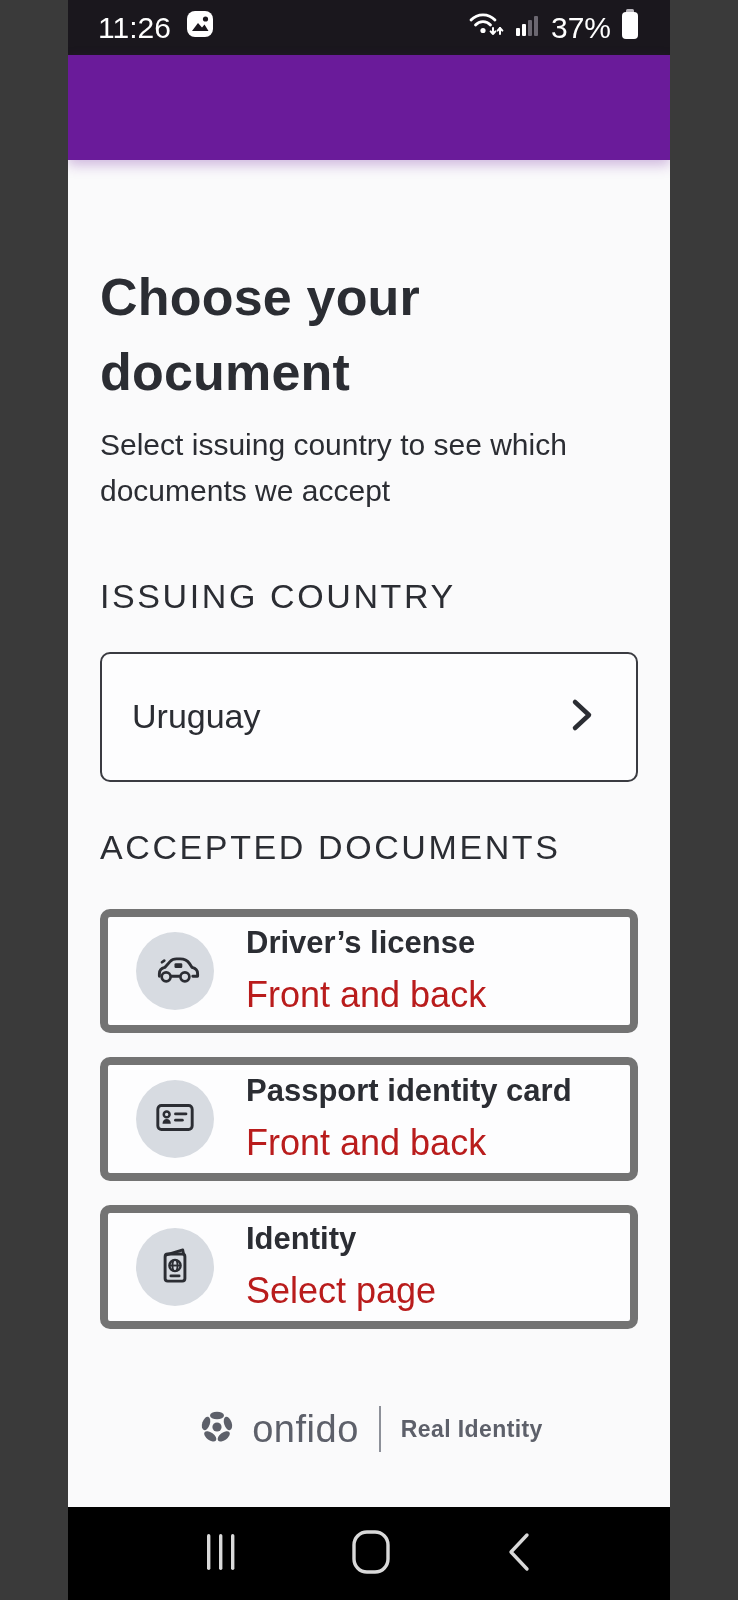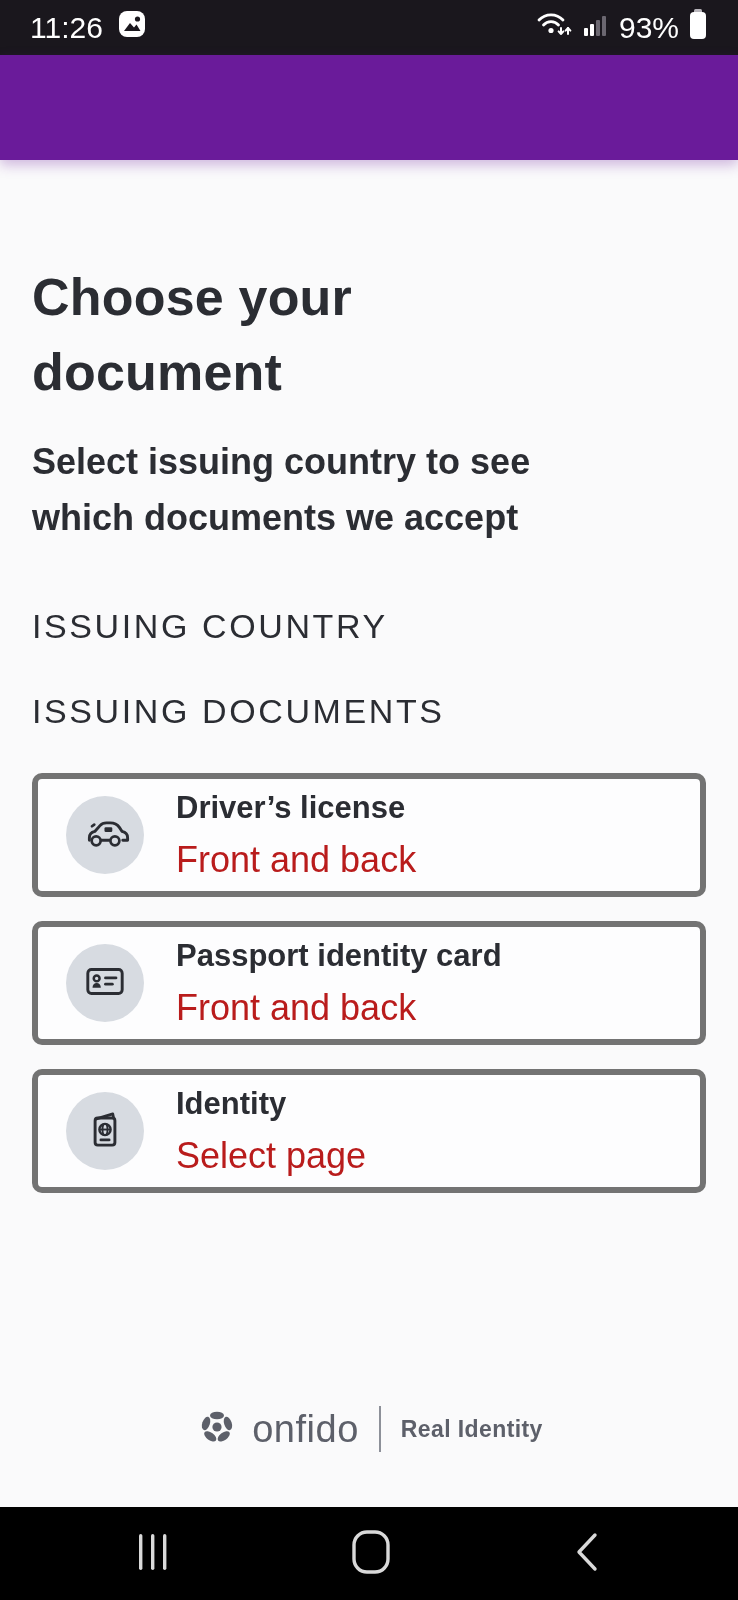--- a/index.html
+++ b/index.html
@@ -1,19 +1,19 @@
 <!DOCTYPE html>
 <html><head>
 <meta charset="utf-8">
 <style>
   * { margin:0; padding:0; box-sizing:border-box; }
   html,body { background:#3a3a3a; }
   body { font-family:"Liberation Sans", sans-serif; }
   .phone {
-    width:738px; height:1600px; margin:0 auto;
+    width:602px; height:1600px; margin:0 auto;
     display:flex; flex-direction:column;
     background:#fafafb; overflow:hidden; position:relative;justify-content:center;
   }
   
   .status-bar {
     height:55px; flex:0 0 55px; background:#1a171d; color:#ffffff;
     display:flex; align-items:center; padding:0 30px;
     font-size:30px; font-weight:500;
   }
   .sb-left { display:flex; align-items:center; gap:13px; }
@@ -29,38 +29,38 @@
   .content {
     flex:1 1 auto; display:flex; flex-direction:column;
     padding:0 32px; background:#fafafb;
   }
   .page-title {
     margin-top:100px; max-width:470px;
     font-size:52px; line-height:1.44; font-weight:600;
     color:#2b2d33; letter-spacing:0.2px;
   }
   .page-subtitle {
-    margin-top:24px; max-width:605px;
-    font-size:36px; line-height:1.55; font-weight:700; color:#2b2d33;
+    margin-top:12px; max-width:605px;
+    font-size:30px; line-height:1.55; font-weight:400; color:#2b2d33;
   }
   .section-label {
     font-size:34px; letter-spacing:2.6px; color:#2b2d33; font-weight:500;
   }
   .label-issuing { margin-top:62px; }
   .label-accepted { margin-top:46px; }
   .country-selector {
     margin-top:36px; height:130px; width:100%;
     border:2px solid #3a3b41; border-radius:10px; background:#fdfdfe;
     display:flex; align-items:center; padding:0 30px; cursor:pointer;
   }
   .country-name { font-size:34px; font-weight:500; color:#2b2d33; }
   .chev-right { margin-left:auto; margin-right:12px; flex:0 0 auto; }
   .doc-card {
     height:124px; width:100%;
-    border:6px solid #737373; border-radius:10px; background:#fdfdfe;
+    border:8px solid #737373; border-radius:10px; background:#fdfdfe;
     display:flex; align-items:center; padding:0 28px; gap:32px; cursor:pointer;
   }
   .doc-card.first { margin-top:42px; }
   .doc-card + .doc-card { margin-top:24px; }
   .doc-icon-circle {
     width:78px; height:78px; border-radius:50%; background:#d7dbe1;
     flex:0 0 auto; display:flex; align-items:center; justify-content:center;
   }
   .doc-text { display:flex; flex-direction:column; }
   .doc-title { font-size:31px; font-weight:700; color:#2b2d33; line-height:1.25; }
@@ -113,41 +113,49 @@
         </svg>
       </span>
       <span>
         <svg width="26" height="26" viewBox="0 0 26 26">
           <rect x="0" y="16" width="4" height="8" rx="1" fill="#ffffff"></rect>
           <rect x="6" y="12" width="4" height="12" rx="1" fill="#ffffff"></rect>
           <rect x="12" y="8" width="4" height="16" rx="1" fill="#6b6770"></rect>
           <rect x="18" y="4" width="4" height="20" rx="1" fill="#6b6770"></rect>
         </svg>
       </span>
-      <span class="pct">93%</span>
+      <span class="pct">37%</span>
       <span>
         <svg width="20" height="34" viewBox="0 0 20 34">
           <rect x="6" y="2" width="8" height="4" rx="1.5" fill="#b9b6bc"></rect>
           <rect x="2" y="5" width="16" height="27" rx="4" fill="#ffffff"></rect>
         </svg>
       </span>
     </div>
   </div>
 
   <div class="app-header"></div>
 
   <div class="content">
 
     <h1 class="page-title">Choose your document</h1>
     <p class="page-subtitle">Select issuing country to see which documents we accept</p>
 
     <div class="section-label label-issuing">ISSUING COUNTRY</div>
 
-
-    <div class="section-label label-accepted">ISSUING DOCUMENTS</div>
+    <div class="country-selector">
+      <span class="country-name">Uruguay</span>
+      <span class="chev-right">
+        <svg width="24" height="38" viewBox="0 0 24 38">
+          <polyline points="5,6 19,19 5,32" fill="none" stroke="#2b2d33" stroke-width="4.5" stroke-linecap="round" stroke-linejoin="round"></polyline>
+        </svg>
+      </span>
+    </div>
+
+    <div class="section-label label-accepted">ACCEPTED DOCUMENTS</div>
 
     <div class="doc-card first">
       <div class="doc-icon-circle">
         <span>
           <svg width="50" height="50" viewBox="0 0 48 48">
             <path d="M9 31 v-2.5 c0-3.2 1.8-5.2 5.2-6 l5-5.6 c1.6-1.8 3.4-2.6 6.2-2.6 h3.6 c3.9 0 6.8 1.4 8.8 4.3 l2.6 3.9 c3.6 0.8 5.3 2.8 5.3 6 v2.5 h-4.6" fill="none" stroke="#2b2d33" stroke-width="2.8" stroke-linecap="round" stroke-linejoin="round"></path>
             <path d="M20.5 31 h7.5" fill="none" stroke="#2b2d33" stroke-width="2.8" stroke-linecap="round"></path>
             <path d="M11.5 17.5 l2.2-1.6" fill="none" stroke="#2b2d33" stroke-width="2.6" stroke-linecap="round"></path>
             <rect x="23.5" y="18.5" width="7.5" height="4.5" rx="1.2" fill="#2b2d33"></rect>
             <circle cx="15.5" cy="31.5" r="4.3" fill="#d7dbe1" stroke="#2b2d33" stroke-width="2.6"></circle>

